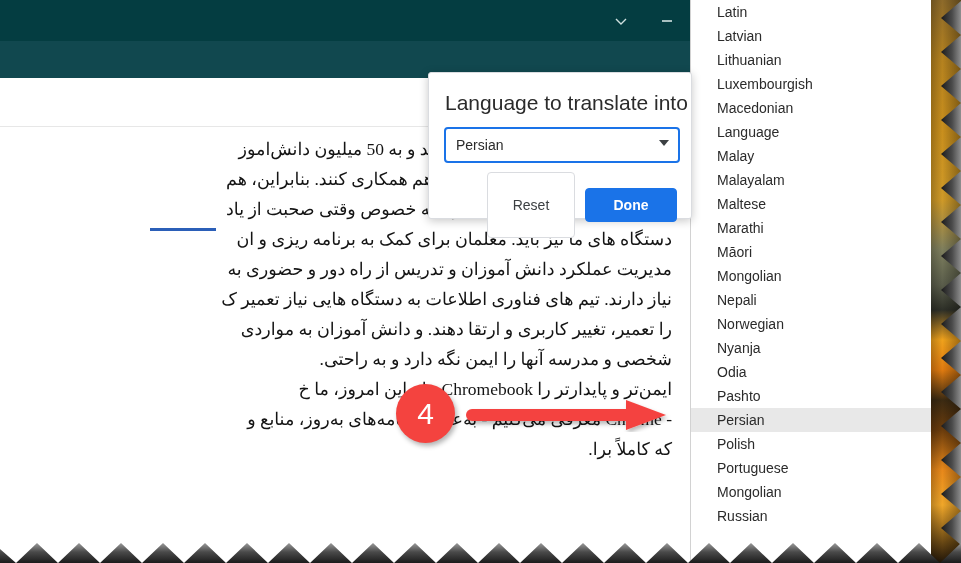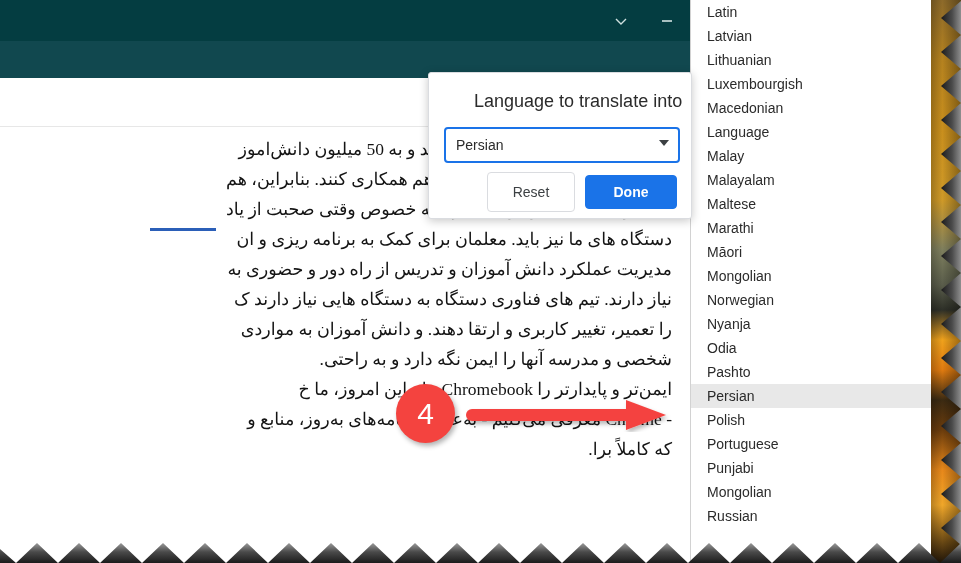--- a/index.html
+++ b/index.html
@@ -102,60 +102,59 @@
     position:absolute;left:150px;top:150px;width:66px;height:3px;background:#2b5fb8;z-index:3;
   }
 
   
   #dialog{
     position:absolute;left:428px;top:72px;width:262px;height:145px;z-index:5;
     background:#ffffff;border:1px solid #dadce0;border-radius:3px;
     box-shadow:0 2px 10px rgba(0,0,0,.22);
   }
   #dialog-title{
-    position:absolute;left:16px;top:18px;font-size:18px;color:#2b2b2b;
+    position:absolute;left:16px;top:18px;font-size:21px;color:#2b2b2b;
     font-family:"Liberation Sans", sans-serif;
-    margin-left:29px;
   }
   #lang-select{
     position:absolute;left:15px;top:54px;width:232px;height:32px;
     border:2px solid #1a73e8;border-radius:4px;background:#fff;
     display:flex;align-items:center;
   }
   #lang-select-value{
     font-size:14px;color:#2b2b2b;padding-left:10px;
   }
   #lang-select-arrow{
     position:absolute;right:9px;top:11px;width:0;height:0;
     border-left:5px solid transparent;border-right:5px solid transparent;
     border-top:6px solid #3c4043;
   }
   #dlg-actions{
     position:absolute;right:14px;top:99px;display:flex;align-items:center;gap:10px;
   }
   #reset-btn{
     min-width:62px;height:32px;border:1px solid #dadce0;border-radius:4px;background:#fff;
     color:#3c4043;font-size:14px;display:flex;align-items:center;justify-content:center;
-    padding:3px 12px;
+    padding:16px 12px;
   }
   #done-btn{
     min-width:62px;height:32px;border:1px solid #1a73e8;border-radius:4px;background:#1a73e8;
     color:#fff;font-size:14px;font-weight:bold;display:flex;align-items:center;justify-content:center;
     padding:0 14px;
     text-align:right;
   }
 
   
   #lang-list{
     position:absolute;left:690px;top:0;width:240px;height:563px;z-index:4;
     background:#ffffff;border-left:1px solid #d2d2d2;
     overflow:hidden;
   }
   .lang-row{
-    height:24px;line-height:24px;padding-left:16px;
+    height:24px;line-height:24px;padding-left:26px;
     font-size:14px;color:#2b2b2b;white-space:nowrap;
   }
   .lang-row.selected{background:#e8e8e8;}
 
   
   #step-badge{
     position:absolute;left:396px;top:384px;width:59px;height:59px;border-radius:50%;
     background:#f4433f;color:#fff;z-index:7;
     display:flex;align-items:center;justify-content:center;
     font-size:30px;font-family:"Liberation Sans", sans-serif;
@@ -233,21 +232,21 @@
         </span>
       </div>
     </div>
 
     <div id="article">
       <div class="ln">درومبوک‌ها نقش مهمی در کلاس دارند و به 50 میلیون دانش‌اموز</div>
       <div class="ln indent">از هر کجا که هستند یاد بگیرند و با هم همکاری کنند. بنابراین، هم</div>
       <div class="ln indent">با تغییرات جدید سازگار می شود، به خصوص وقتی صحبت از یاد</div>
       <div class="ln indent">دستگاه های ما نیز باید. معلمان برای کمک به برنامه ریزی و ان</div>
       <div class="ln indent">مدیریت عملکرد دانش آموزان و تدریس از راه دور و حضوری به</div>
-      <div class="ln indent">نیاز دارند. تیم های فناوری دستگاه به دستگاه هایی نیاز دارند ک</div>
+      <div class="ln indent">نیاز دارند. تیم های فناوری اطلاعات به دستگاه هایی نیاز تعمیر ک</div>
       <div class="ln indent">را تعمیر، تغییر کاربری و ارتقا دهند. و دانش آموزان به مواردی</div>
       <div class="ln indent">شخصی و مدرسه آنها را ایمن نگه دارد و به راحتی.</div>
       <div class="ln"></div>
       <div class="ln indent">ایمن‌تر و پایدارتر را Chromebook بنابراین امروز، ما خ</div>
       <div class="ln indent">- Chrome معرفی می‌کنیم - به‌علاوه برنامه‌های به‌روز، منابع و</div>
       <div class="ln indent">که کاملاً برا.</div>
     </div>
 
     <div class="blue-underline"></div>
   </div>
@@ -273,28 +272,28 @@
     <div class="lang-row">Lithuanian</div>
     <div class="lang-row">Luxembourgish</div>
     <div class="lang-row">Macedonian</div>
     <div class="lang-row">Language</div>
     <div class="lang-row">Malay</div>
     <div class="lang-row">Malayalam</div>
     <div class="lang-row">Maltese</div>
     <div class="lang-row">Marathi</div>
     <div class="lang-row">Māori</div>
     <div class="lang-row">Mongolian</div>
+    <div class="lang-row">Nepali</div>
     <div class="lang-row">Norwegian</div>
     <div class="lang-row">Nyanja</div>
     <div class="lang-row">Odia</div>
     <div class="lang-row">Pashto</div>
     <div class="lang-row selected">Persian</div>
     <div class="lang-row">Polish</div>
     <div class="lang-row">Portuguese</div>
-    <div class="lang-row">Punjabi</div>
     <div class="lang-row">Mongolian</div>
     <div class="lang-row">Russian</div>
   </div>
 
 <div id="step-badge">4</div>
 <svg id="step-arrow" viewBox="0 0 230 34">
   <defs>
     <filter id="ashadow" x="-20%" y="-40%" width="150%" height="200%">
       <feDropShadow dx="2" dy="3" stdDeviation="2" flood-color="#000" flood-opacity="0.28"></feDropShadow>
     </filter>

